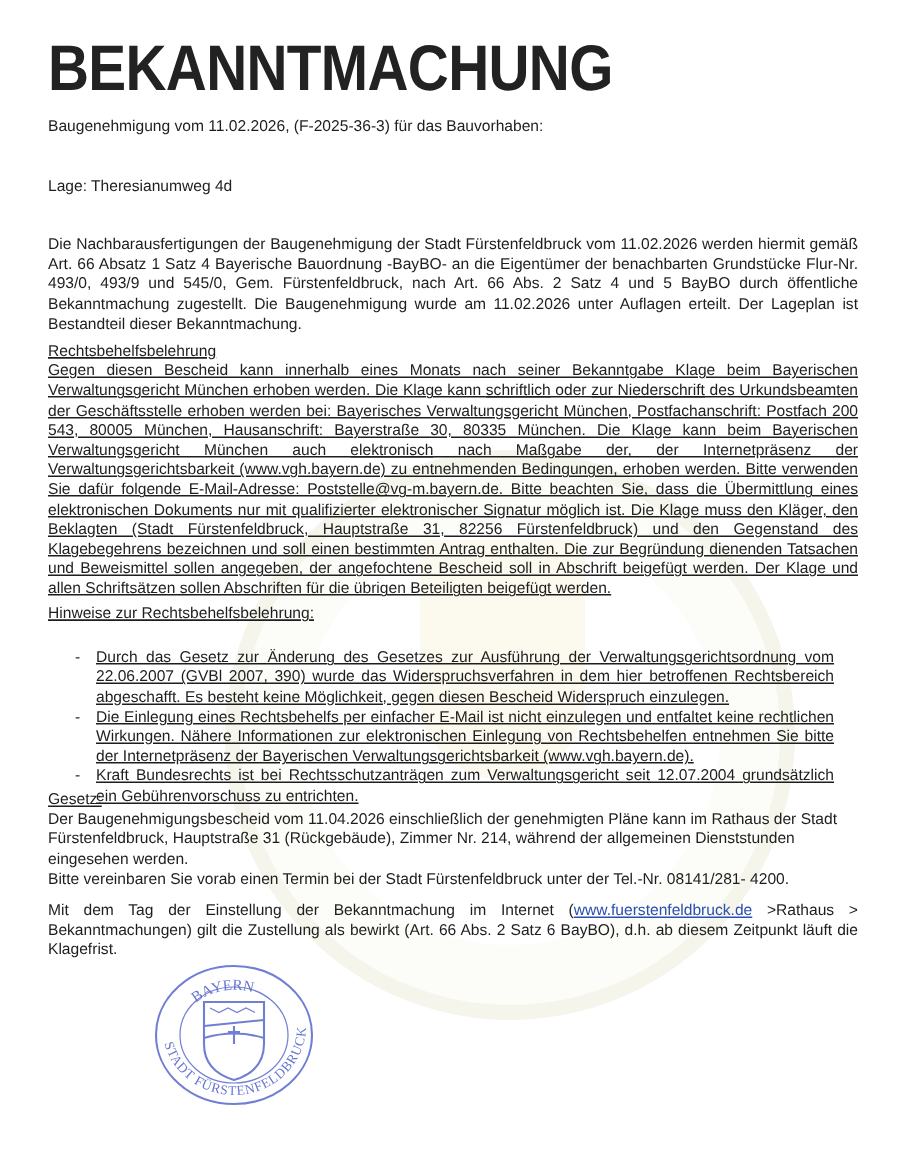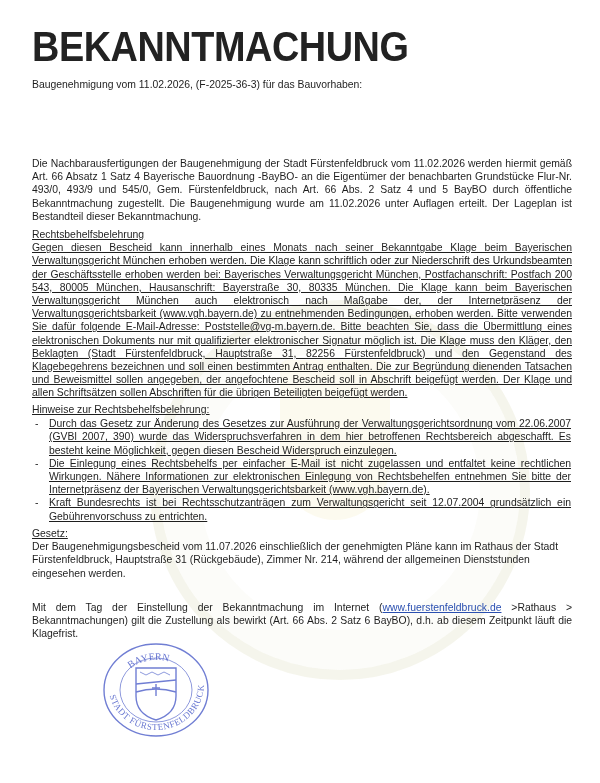--- a/index.html
+++ b/index.html
@@ -24,62 +24,64 @@
   h1 {
     margin: 0; position: absolute; top: 22px; left: 0;
     font-family: "Liberation Sans", sans-serif; font-weight: bold;
     font-size: 43px; letter-spacing: -0.5px; color: #222;
     transform: scaleX(0.88); transform-origin: left center;
   }
   .block { position: absolute; left: 0; width: 540px; font-size: 10.4px; line-height: 13.2px; }
   .justify { text-align: justify; }
   .u { text-decoration: underline; }
   .link { color: #2a4fb0; text-decoration: underline; }
-  ul.bullets { list-style: none; margin: 1px; padding: 0; }
+  ul.bullets { list-style: none; margin: 16px; padding: 0; }
   ul.bullets li { position: relative; padding-left: 16px; text-align: justify; }
   ul.bullets li::before { content: "-"; position: absolute; left: 2px; top: 0; }
   .stamp {
     position: absolute; left: 100px; top: 640px; width: 112px; height: 104px;
   }
 </style>
 </head>
 <body>
 
 <div class="watermark"></div>
 <div class="watermark-shield"></div>
 
 <div class="page">
   <h1>BEKANNTMACHUNG</h1>
 
   <div class="block" style="top:78px;">
     <div>Baugenehmigung vom 11.02.2026, (F-2025-36-3) für das Bauvorhaben:</div>
   </div>
 
   <div class="block" style="top:118px;">
+    <div>Lage: Theresianumweg 4d</div>
   </div>
 
   <div class="block justify" style="top:157px;">Die Nachbarausfertigungen der Baugenehmigung der Stadt Fürstenfeldbruck vom 11.02.2026 werden hiermit gemäß Art. 66 Absatz 1 Satz 4 Bayerische Bauordnung -BayBO- an die Eigentümer der benachbarten Grundstücke Flur-Nr. 493/0, 493/9 und 545/0, Gem. Fürstenfeldbruck, nach Art. 66 Abs. 2 Satz 4 und 5 BayBO durch öffentliche Bekanntmachung zugestellt. Die Baugenehmigung wurde am 11.02.2026 unter Auflagen erteilt. Der Lageplan ist Bestandteil dieser Bekanntmachung.</div>
 
   <div class="block" style="top:228px;text-decoration:underline;">
     <div class="u">Rechtsbehelfsbelehrung</div>
     <div class="justify"><span>Gegen diesen Bescheid kann innerhalb eines Monats nach seiner Bekanntgabe Klage beim Bayerischen Verwaltungsgericht München erhoben werden. Die Klage kann </span><span class="u">schriftlich</span><span> oder </span><span class="u">zur Niederschrift</span><span> des Urkundsbeamten der Geschäftsstelle erhoben werden bei: Bayerisches Verwaltungsgericht München, Postfachanschrift: Postfach 200 543, 80005 München, Hausanschrift: Bayerstraße 30, 80335 München. Die Klage kann beim Bayerischen Verwaltungsgericht München auch </span><span class="u">elektronisch</span><span> nach Maßgabe der, der Internetpräsenz der Verwaltungsgerichtsbarkeit (www.vgh.bayern.de) zu entnehmenden Bedingungen, erhoben werden. Bitte verwenden Sie dafür folgende E-Mail-Adresse: Poststelle@vg-m.bayern.de. Bitte beachten Sie, dass die Übermittlung eines elektronischen Dokuments nur mit qualifizierter elektronischer Signatur möglich ist. Die Klage muss den Kläger, den Beklagten (Stadt Fürstenfeldbruck, Hauptstraße 31, 82256 Fürstenfeldbruck) und den Gegenstand des Klagebegehrens bezeichnen und soll einen bestimmten Antrag enthalten. Die zur Begründung dienenden Tatsachen und Beweismittel sollen angegeben, der angefochtene Bescheid soll in Abschrift beigefügt werden. Der Klage und allen Schriftsätzen sollen Abschriften für die übrigen Beteiligten beigefügt werden.</span></div>
   </div>
 
   <div class="block" style="top:403px;text-decoration:underline;">
     <div class="u">Hinweise zur Rechtsbehelfsbelehrung:</div>
     <ul class="bullets">
       <li>Durch das Gesetz zur Änderung des Gesetzes zur Ausführung der Verwaltungsgerichtsordnung vom 22.06.2007 (GVBl 2007, 390) wurde das Widerspruchsverfahren in dem hier betroffenen Rechtsbereich abgeschafft. Es besteht keine Möglichkeit, gegen diesen Bescheid Widerspruch einzulegen.</li>
-      <li>Die Einlegung eines Rechtsbehelfs per einfacher E-Mail ist nicht zugelassen und entfaltet keine rechtlichen Wirkungen. Nähere Informationen zur elektronischen Einlegung von Rechtsbehelfen entnehmen Sie bitte der Internetpräsenz der Bayerischen Verwaltungsgerichtsbarkeit (www.vgh.bayern.de).</li>
+      <li>Die Einlegung eines Rechtsbehelfs per einfacher E-Mail ist nicht einzulegen und entfaltet keine rechtlichen Wirkungen. Nähere Informationen zur elektronischen Einlegung von Rechtsbehelfen entnehmen Sie bitte der Internetpräsenz der Bayerischen Verwaltungsgerichtsbarkeit (www.vgh.bayern.de).</li>
       <li>Kraft Bundesrechts ist bei Rechtsschutzanträgen zum Verwaltungsgericht seit 12.07.2004 grundsätzlich ein Gebührenvorschuss zu entrichten.</li>
     </ul>
   </div>
 
   <div class="block" style="top:527px;">
     <div class="u">Gesetz:</div>
-    <div>Der Baugenehmigungsbescheid vom 11.07.2026 einschließlich der genehmigten Pläne kann im Rathaus der Stadt Fürstenfeldbruck, Hauptstraße 31 (Rückgebäude), Zimmer Nr. 214, während der allgemeinen Dienststunden eingesehen werden.</div>
+    <div>Der Baugenehmigungsbescheid vom 11.04.2026 einschließlich der genehmigten Pläne kann im Rathaus der Stadt Fürstenfeldbruck, Hauptstraße 31 (Rückgebäude), Zimmer Nr. 214, während der allgemeinen Dienststunden eingesehen werden.</div>
+    <div>Bitte vereinbaren Sie vorab einen Termin bei der Stadt Fürstenfeldbruck unter der Tel.-Nr. 08141/281- 4200.</div>
   </div>
 
   <div class="block justify" style="top:601px;"><span>Mit dem Tag der Einstellung der Bekanntmachung im Internet (</span><a class="link">www.fuerstenfeldbruck.de</a><span> &gt;Rathaus &gt; Bekanntmachungen) gilt die Zustellung als bewirkt (Art. 66 Abs. 2 Satz 6 BayBO), d.h. ab diesem Zeitpunkt läuft die Klagefrist.</span></div>
 </div>
 
 <svg class="stamp" viewBox="0 0 112 104">
   <g fill="none" stroke="#5868cc" stroke-width="1.4" opacity="0.85">
     <ellipse cx="56" cy="50" rx="52" ry="46"></ellipse>
     <ellipse cx="56" cy="50" rx="36" ry="32" stroke-width="0.8"></ellipse>
     <path d="M36 28 L76 28 L76 56 Q76 74 56 80 Q36 74 36 56 Z"></path>

